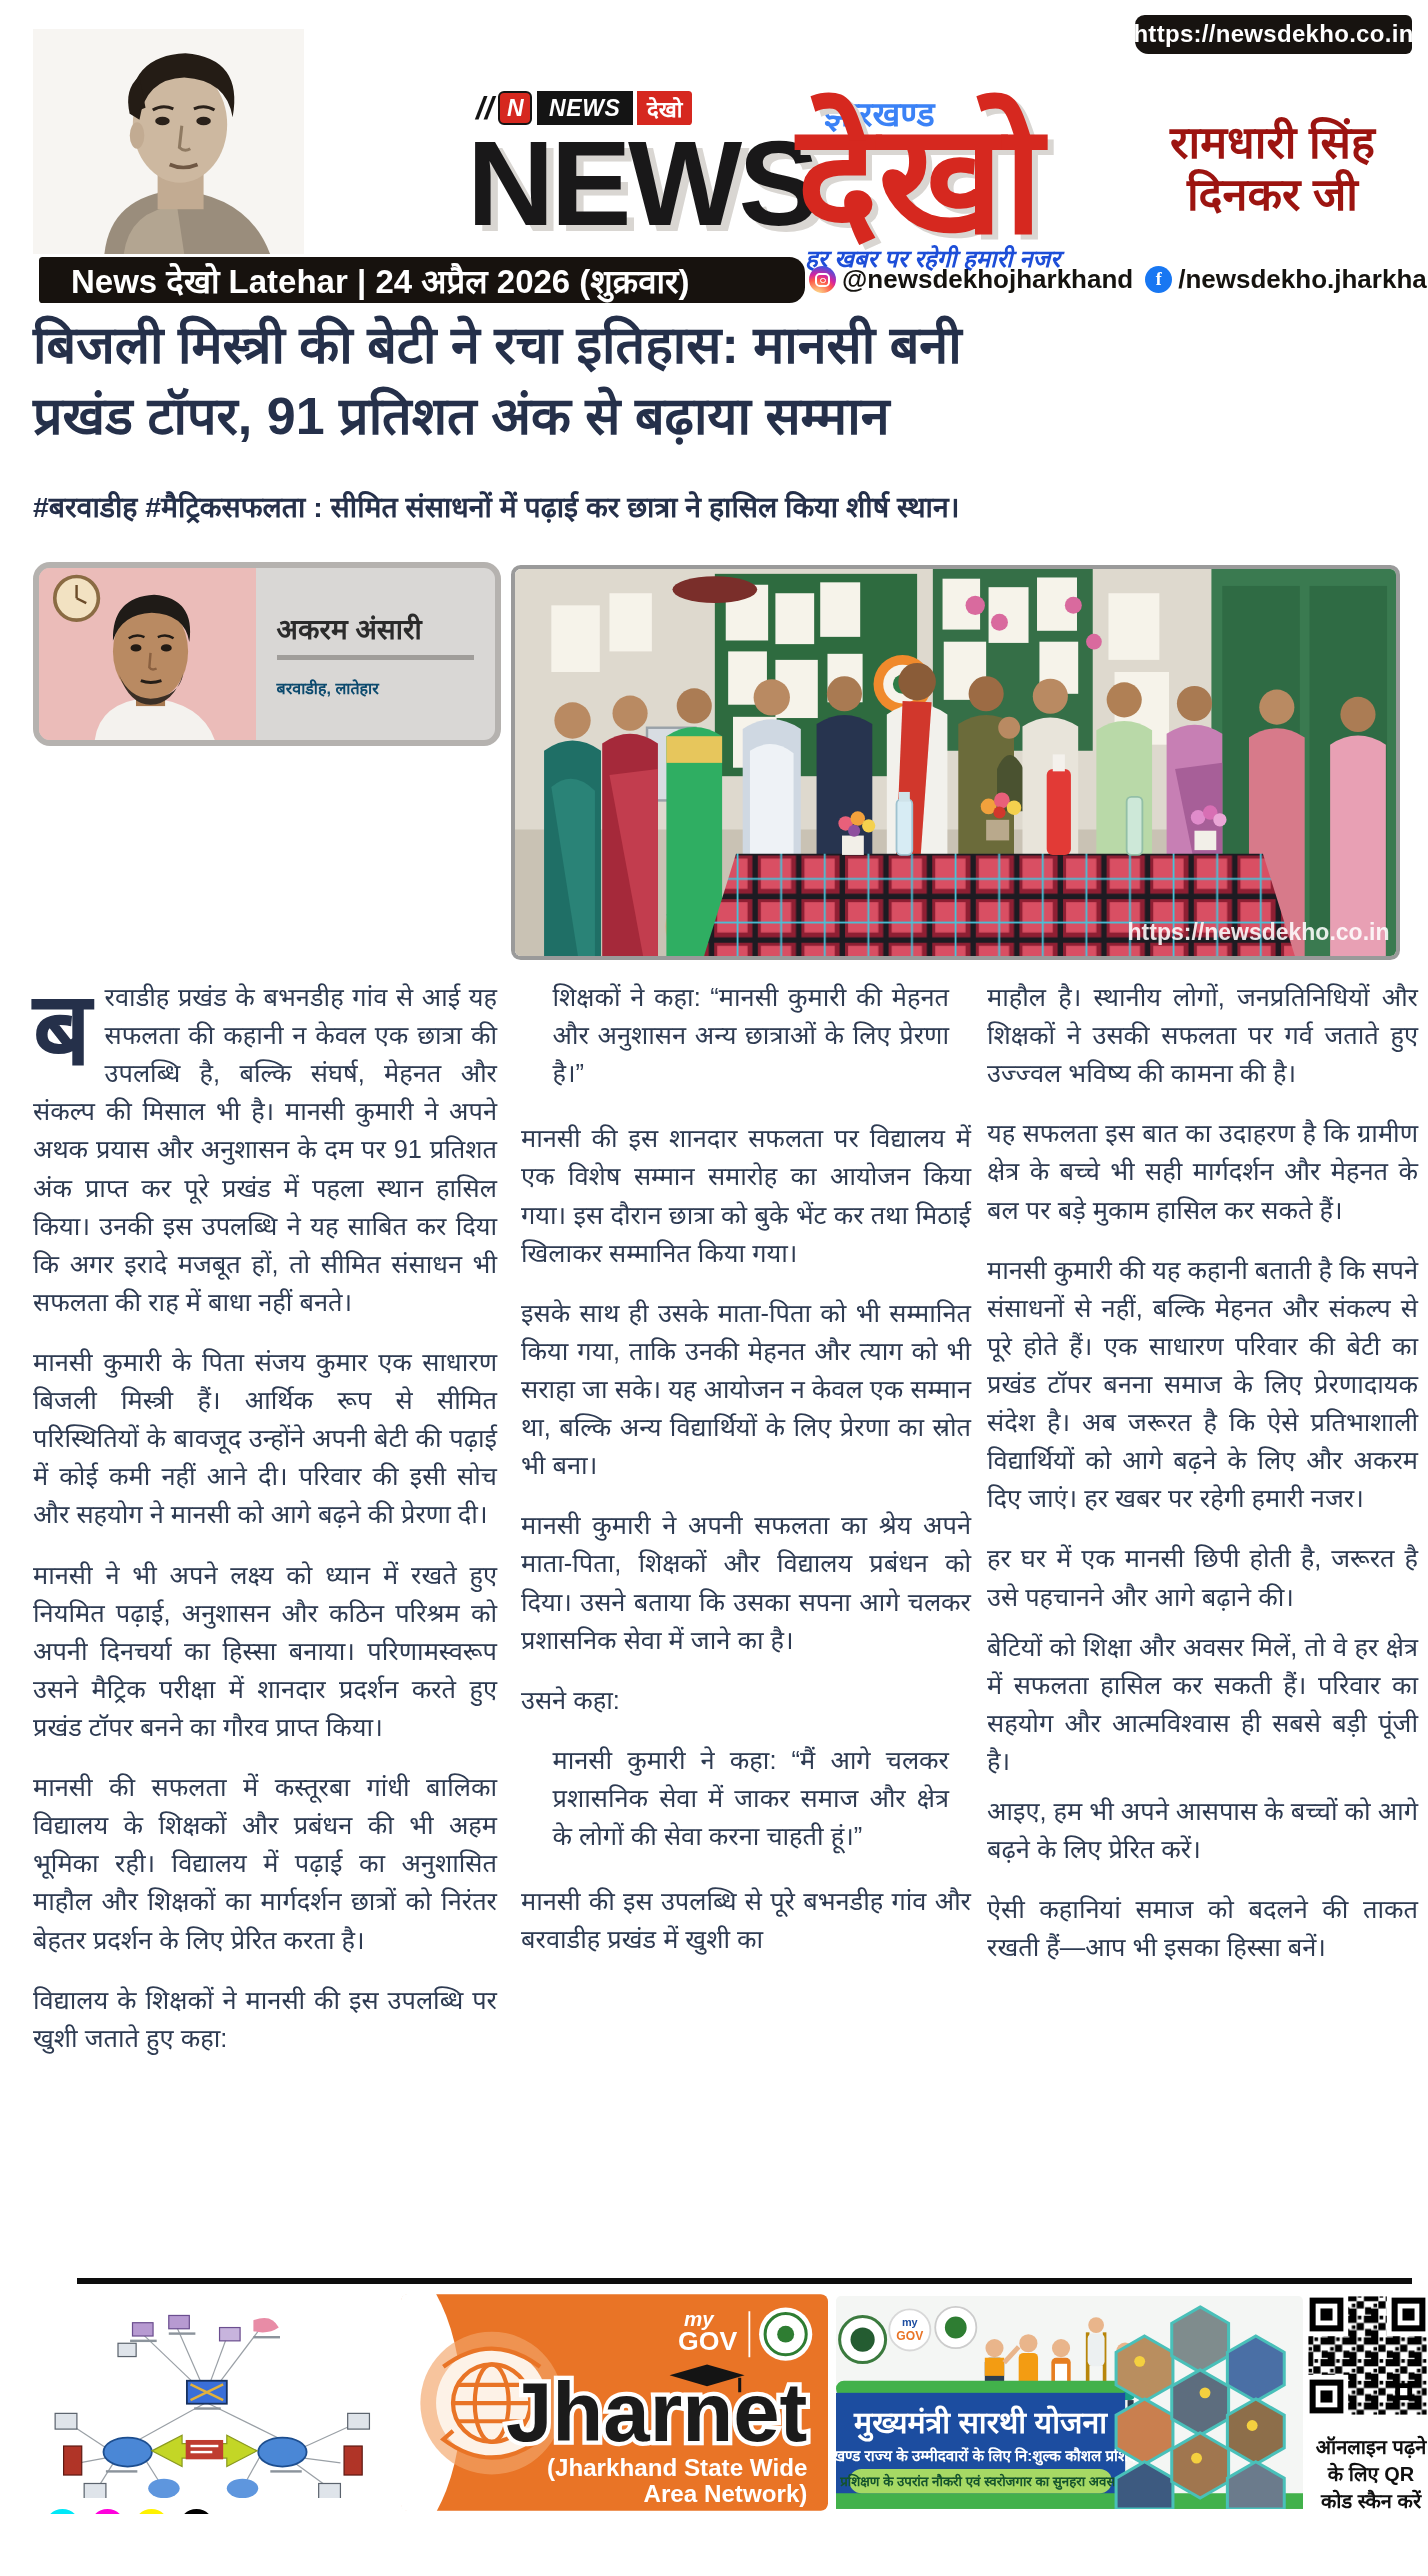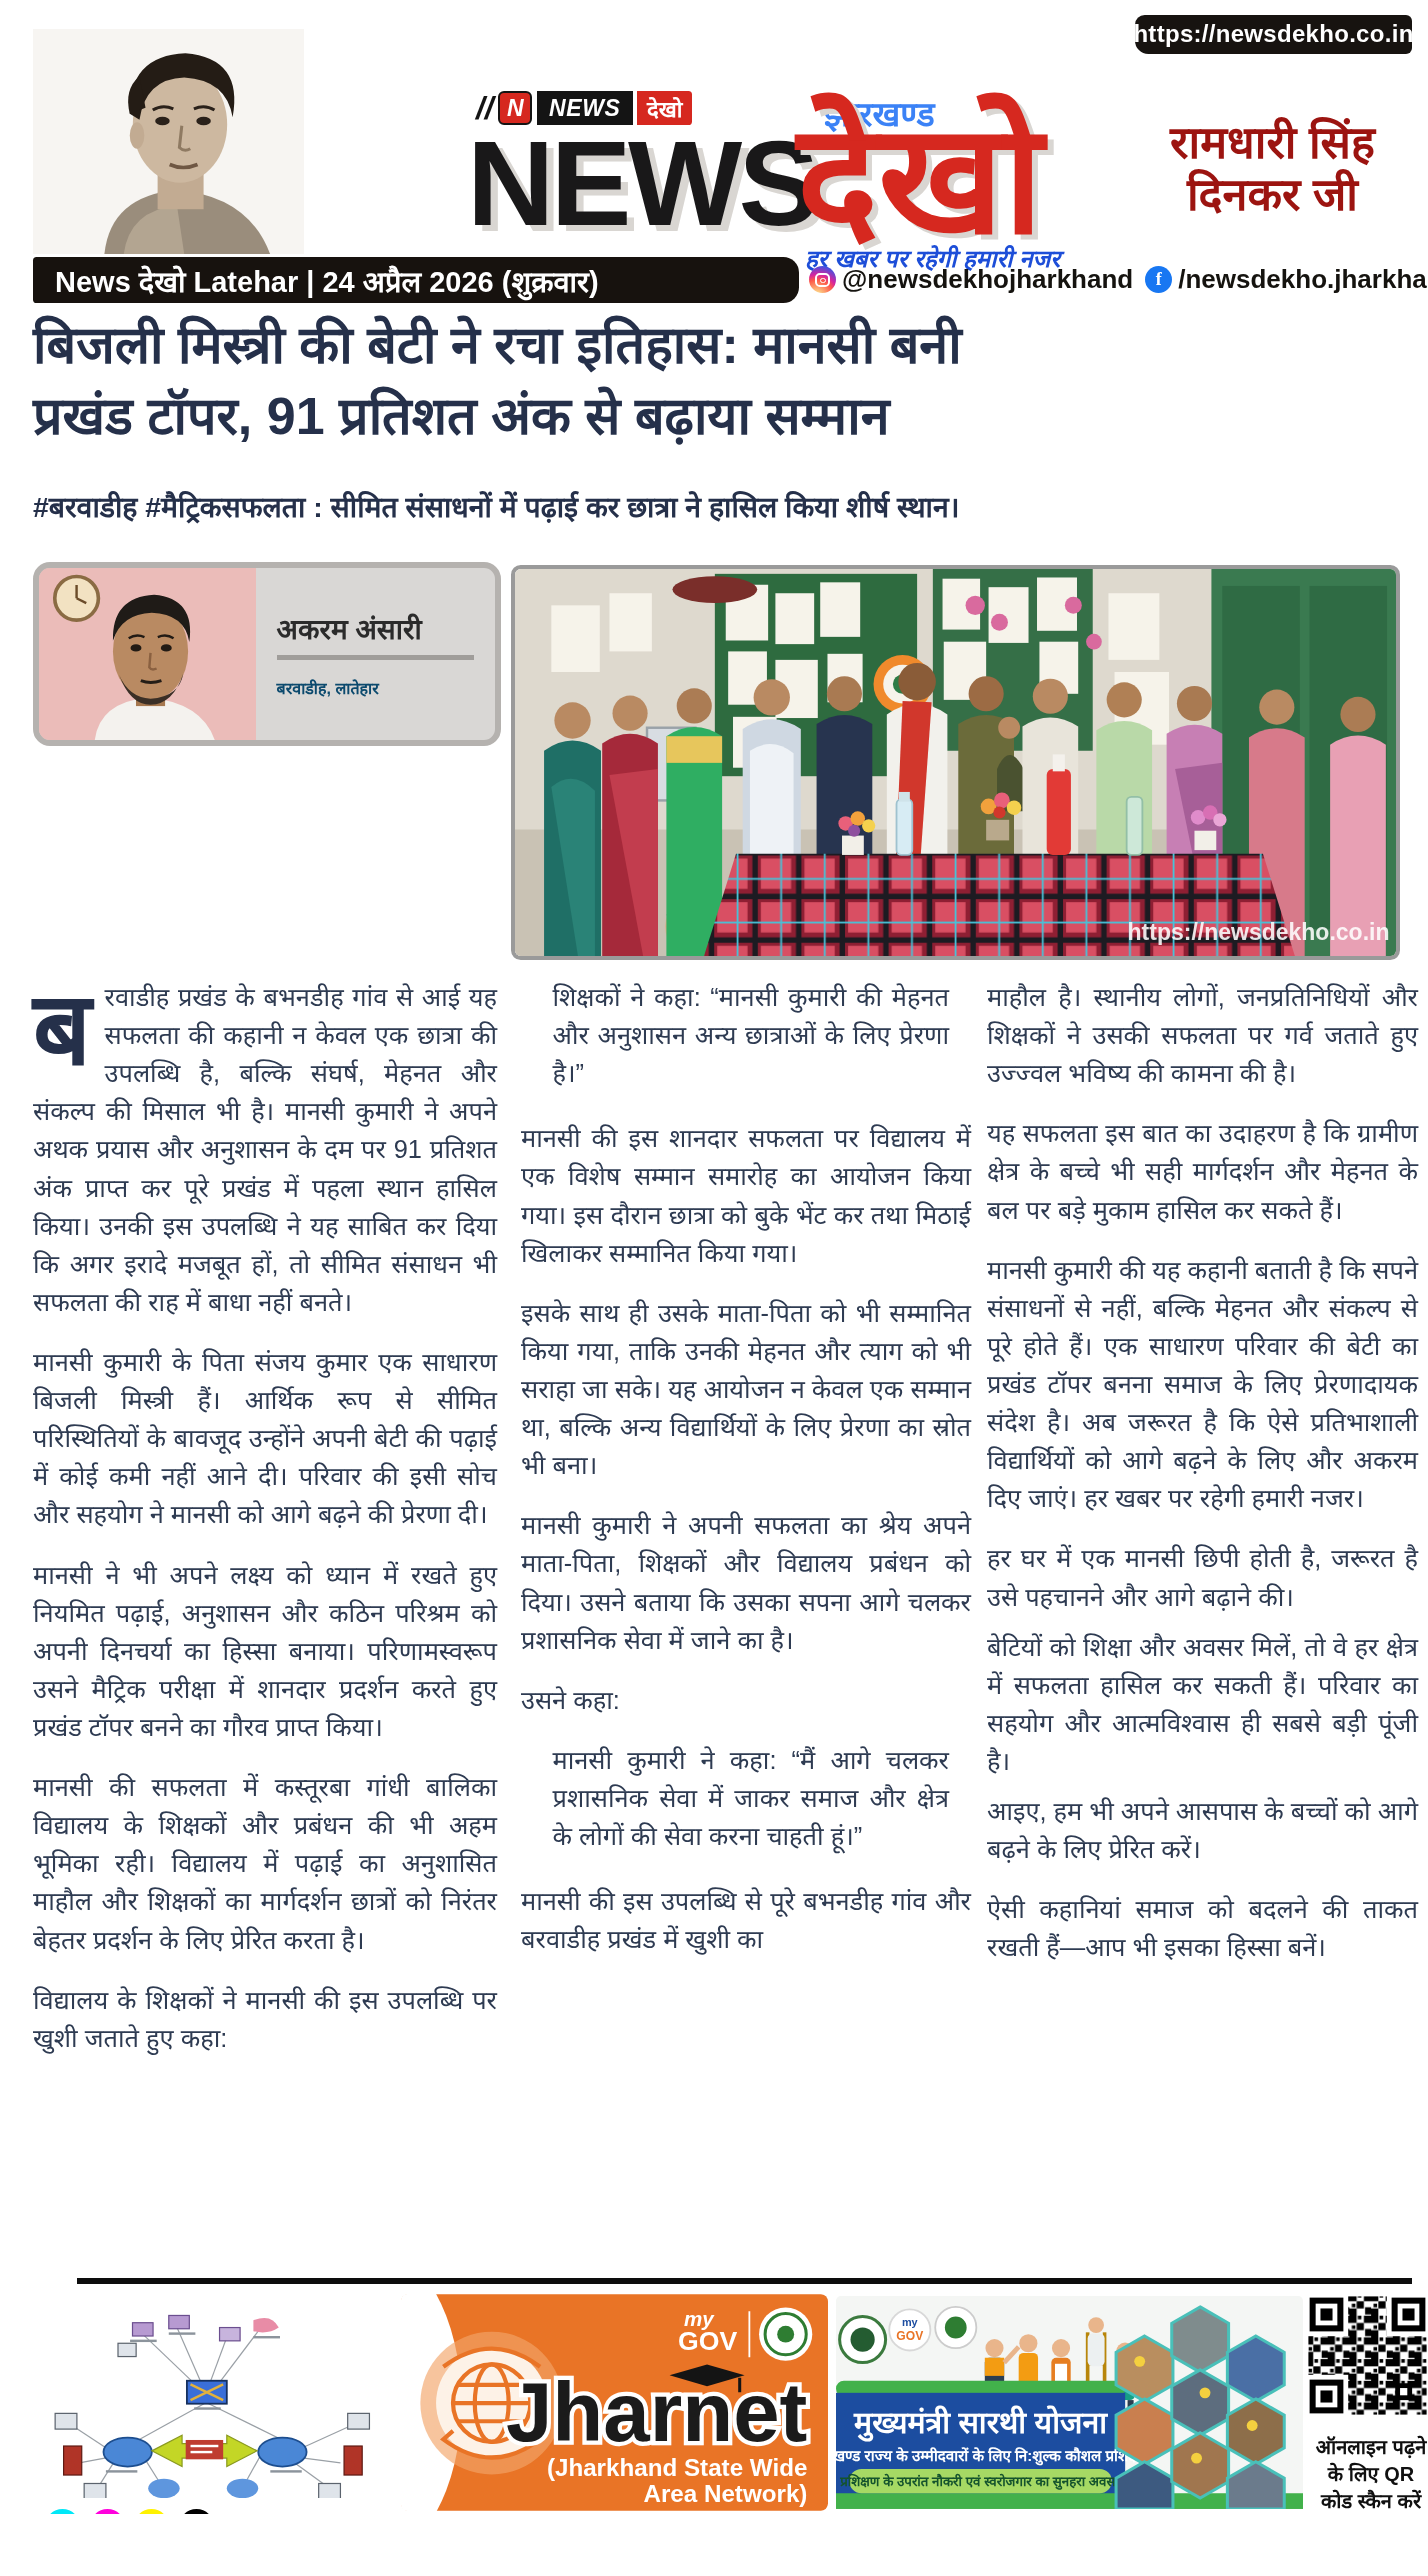--- a/index.html
+++ b/index.html
@@ -25,23 +25,23 @@
   .big-news{left:467px;top:123px;font-size:121px;line-height:1;font-weight:900;letter-spacing:-3.6px;
      color:#191819;text-shadow:7.3px 6px 0 #d9d6d2}
   .state-label{left:824px;top:90px;font-size:34px;font-weight:700;color:#3b82f6}
   .big-dekho{left:797px;top:102px;font-size:153px;line-height:1;font-weight:800;color:#d6281f;
      text-shadow:6px 4.8px 0 #d9d6d2}
   .tagline{left:805px;top:241px;font-size:24px;font-weight:700;font-style:italic;color:#1d4ed8}
   .poet-name{left:1131px;top:117px;width:283px;text-align:center;font-size:45px;line-height:1.16;
      font-weight:800;color:#9c1410}
 
   
-  .date-bar{left:33px;top:257px;width:766px;height:46px;background:#17120e;color:#fff;
-     border-radius:3.6px 15.7px 15.7px 3.6px;display:flex;align-items:center;padding-left:22px;
-     font-size:29px;font-weight:700}
+  .date-bar{left:39px;top:257px;width:766px;height:46px;background:#17120e;color:#fff;
+     border-radius:3.6px 15.7px 15.7px 3.6px;display:flex;align-items:center;padding-left:32px;
+     font-size:33px;font-weight:700}
   .social-row{left:809px;top:264px;display:flex;align-items:center;gap:12px;height:31.5px}
   .social-item{display:flex;align-items:center;gap:6px}
   .social-item .handle{font-size:26px;font-weight:800;color:#15130f}
   .sicon{width:27px;height:27px;border-radius:50%;display:flex;align-items:center;justify-content:center;
      color:#fff;font-weight:900;font-size:15.7px;flex:0 0 auto}
   .sicon.ig{background:radial-gradient(circle at 30% 110%,#fdf497 0%,#fd5949 45%,#d6249f 60%,#285aeb 90%)}
   .sicon.fb{background:#1877f2;font-family:"Liberation Serif",serif;font-size:18px}
   .sicon.yt{background:#e62117}
   .yt-tri{width:0;height:0;border-left:9.7px solid #fff;border-top:6px solid transparent;border-bottom:6px solid transparent;margin-left:2.4px}
   .ig-ring{width:14.5px;height:14.5px;border:2.4px solid #fff;border-radius:4.8px;position:relative}

